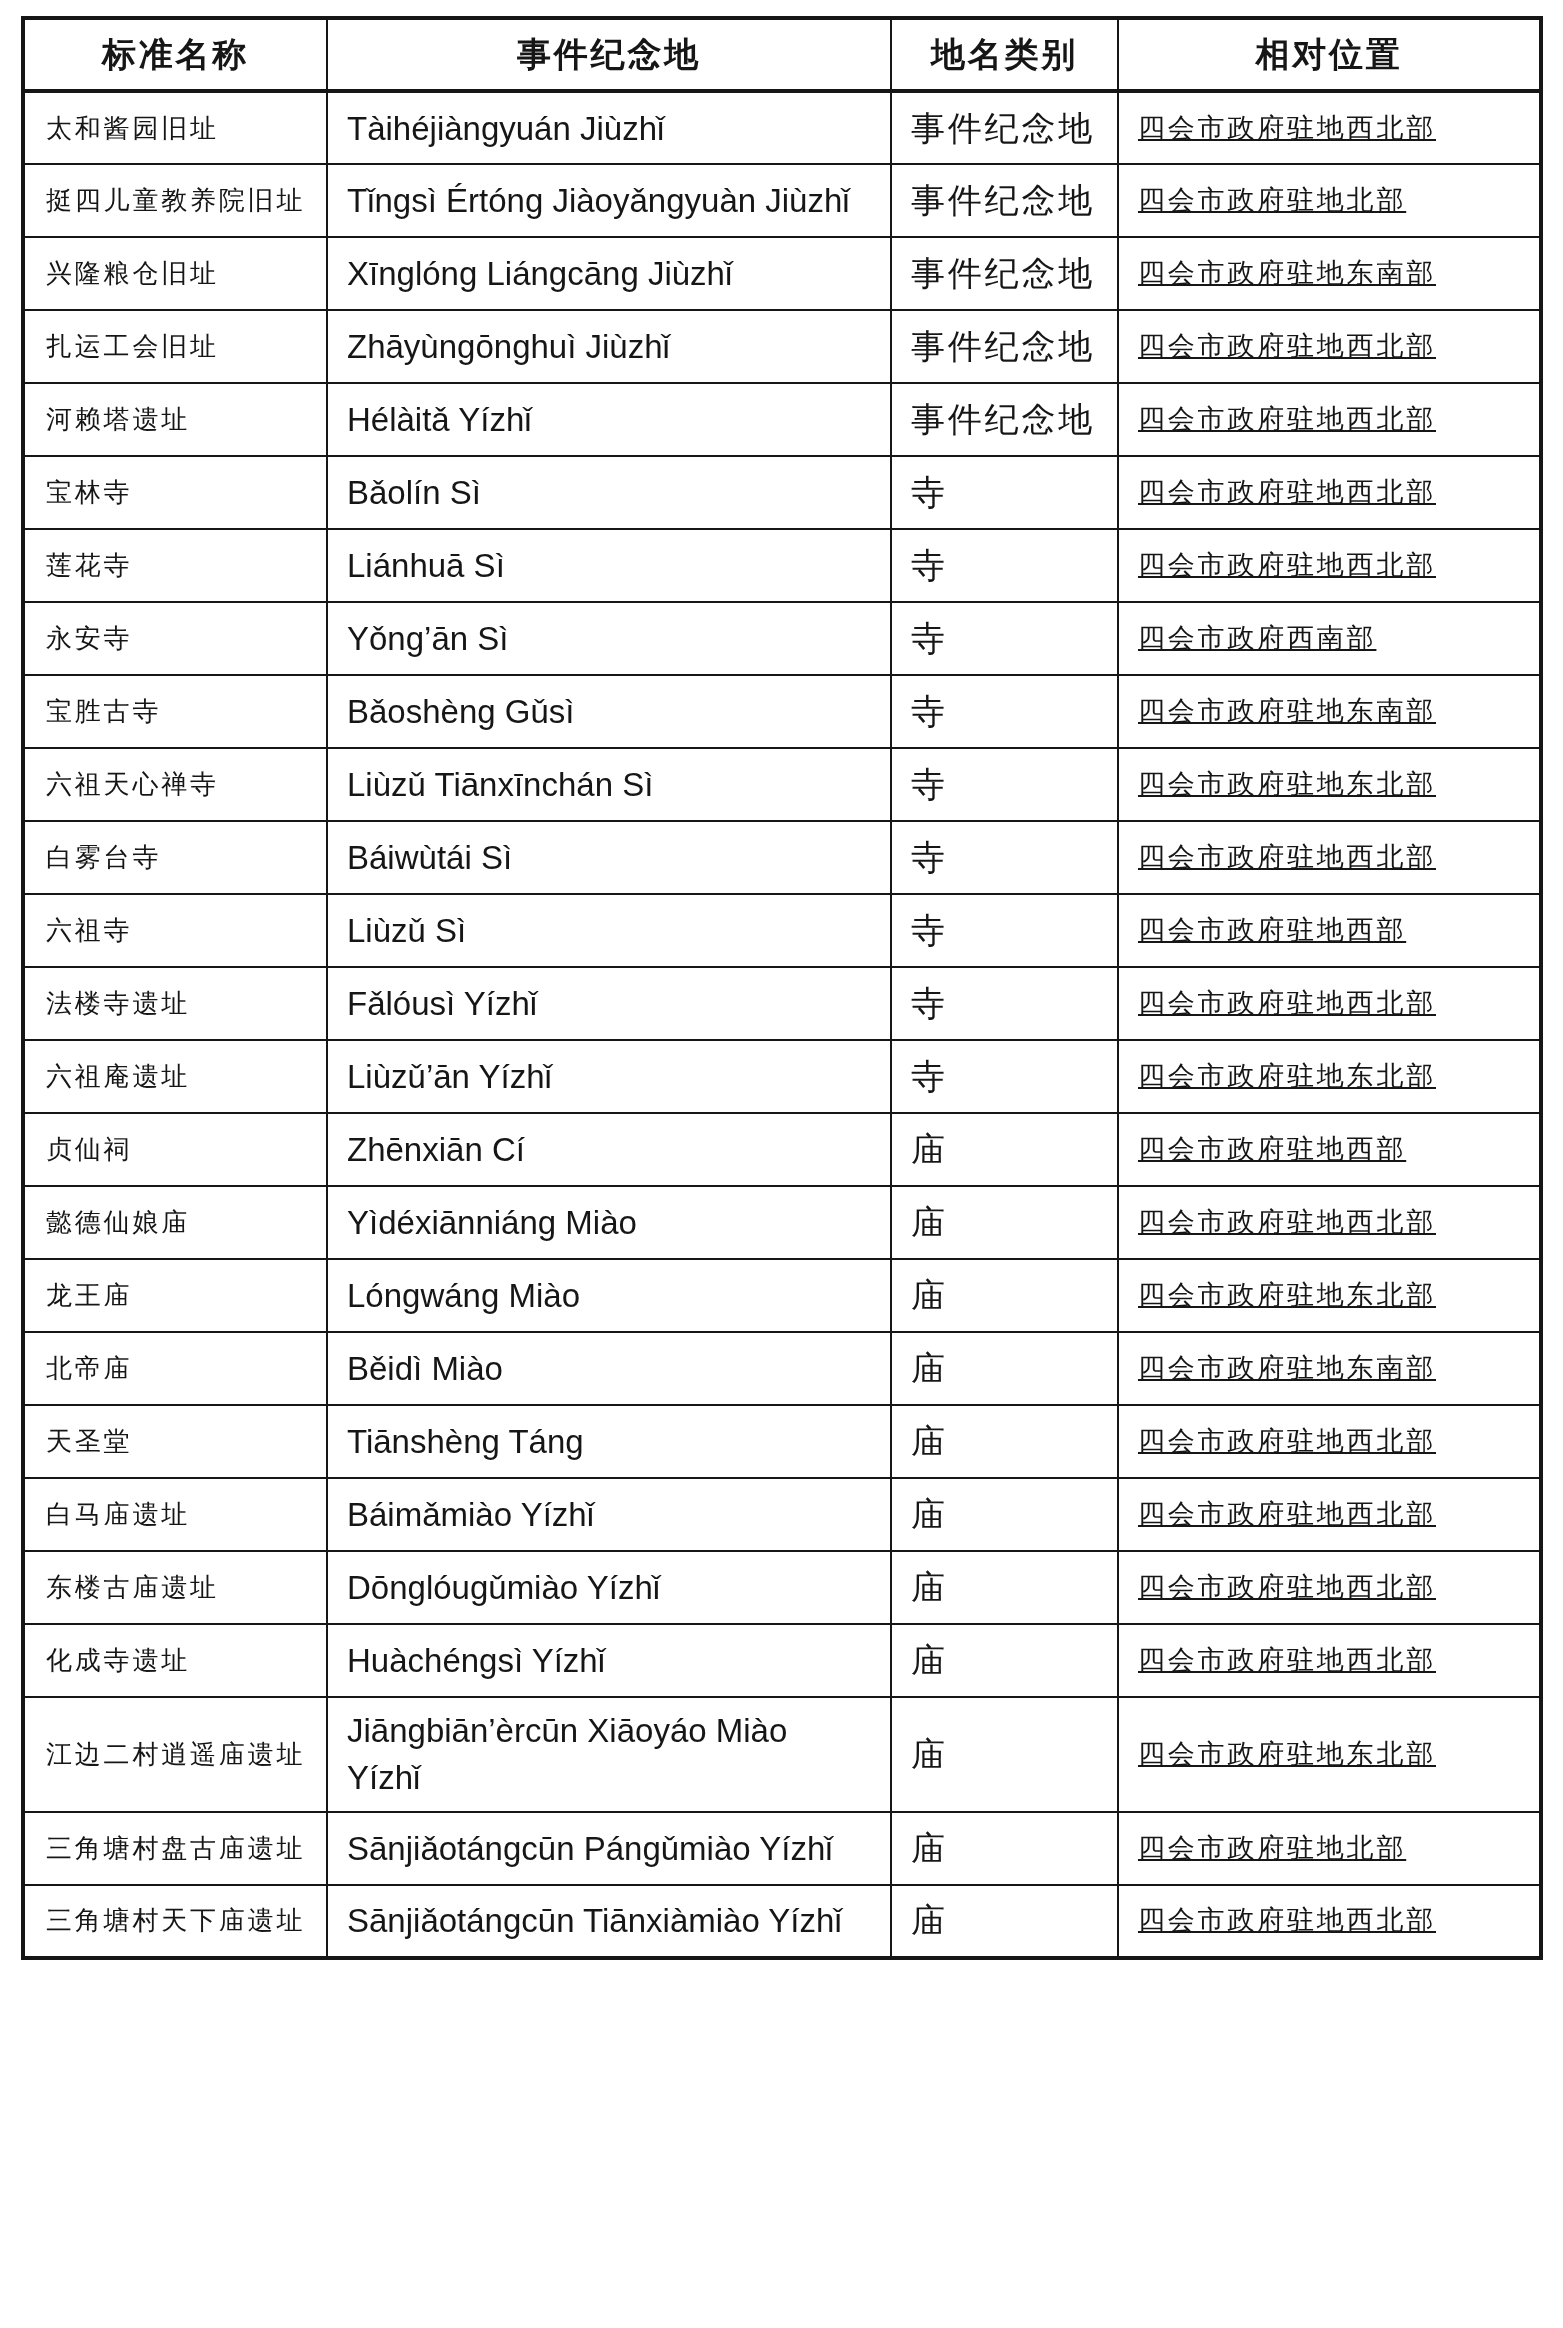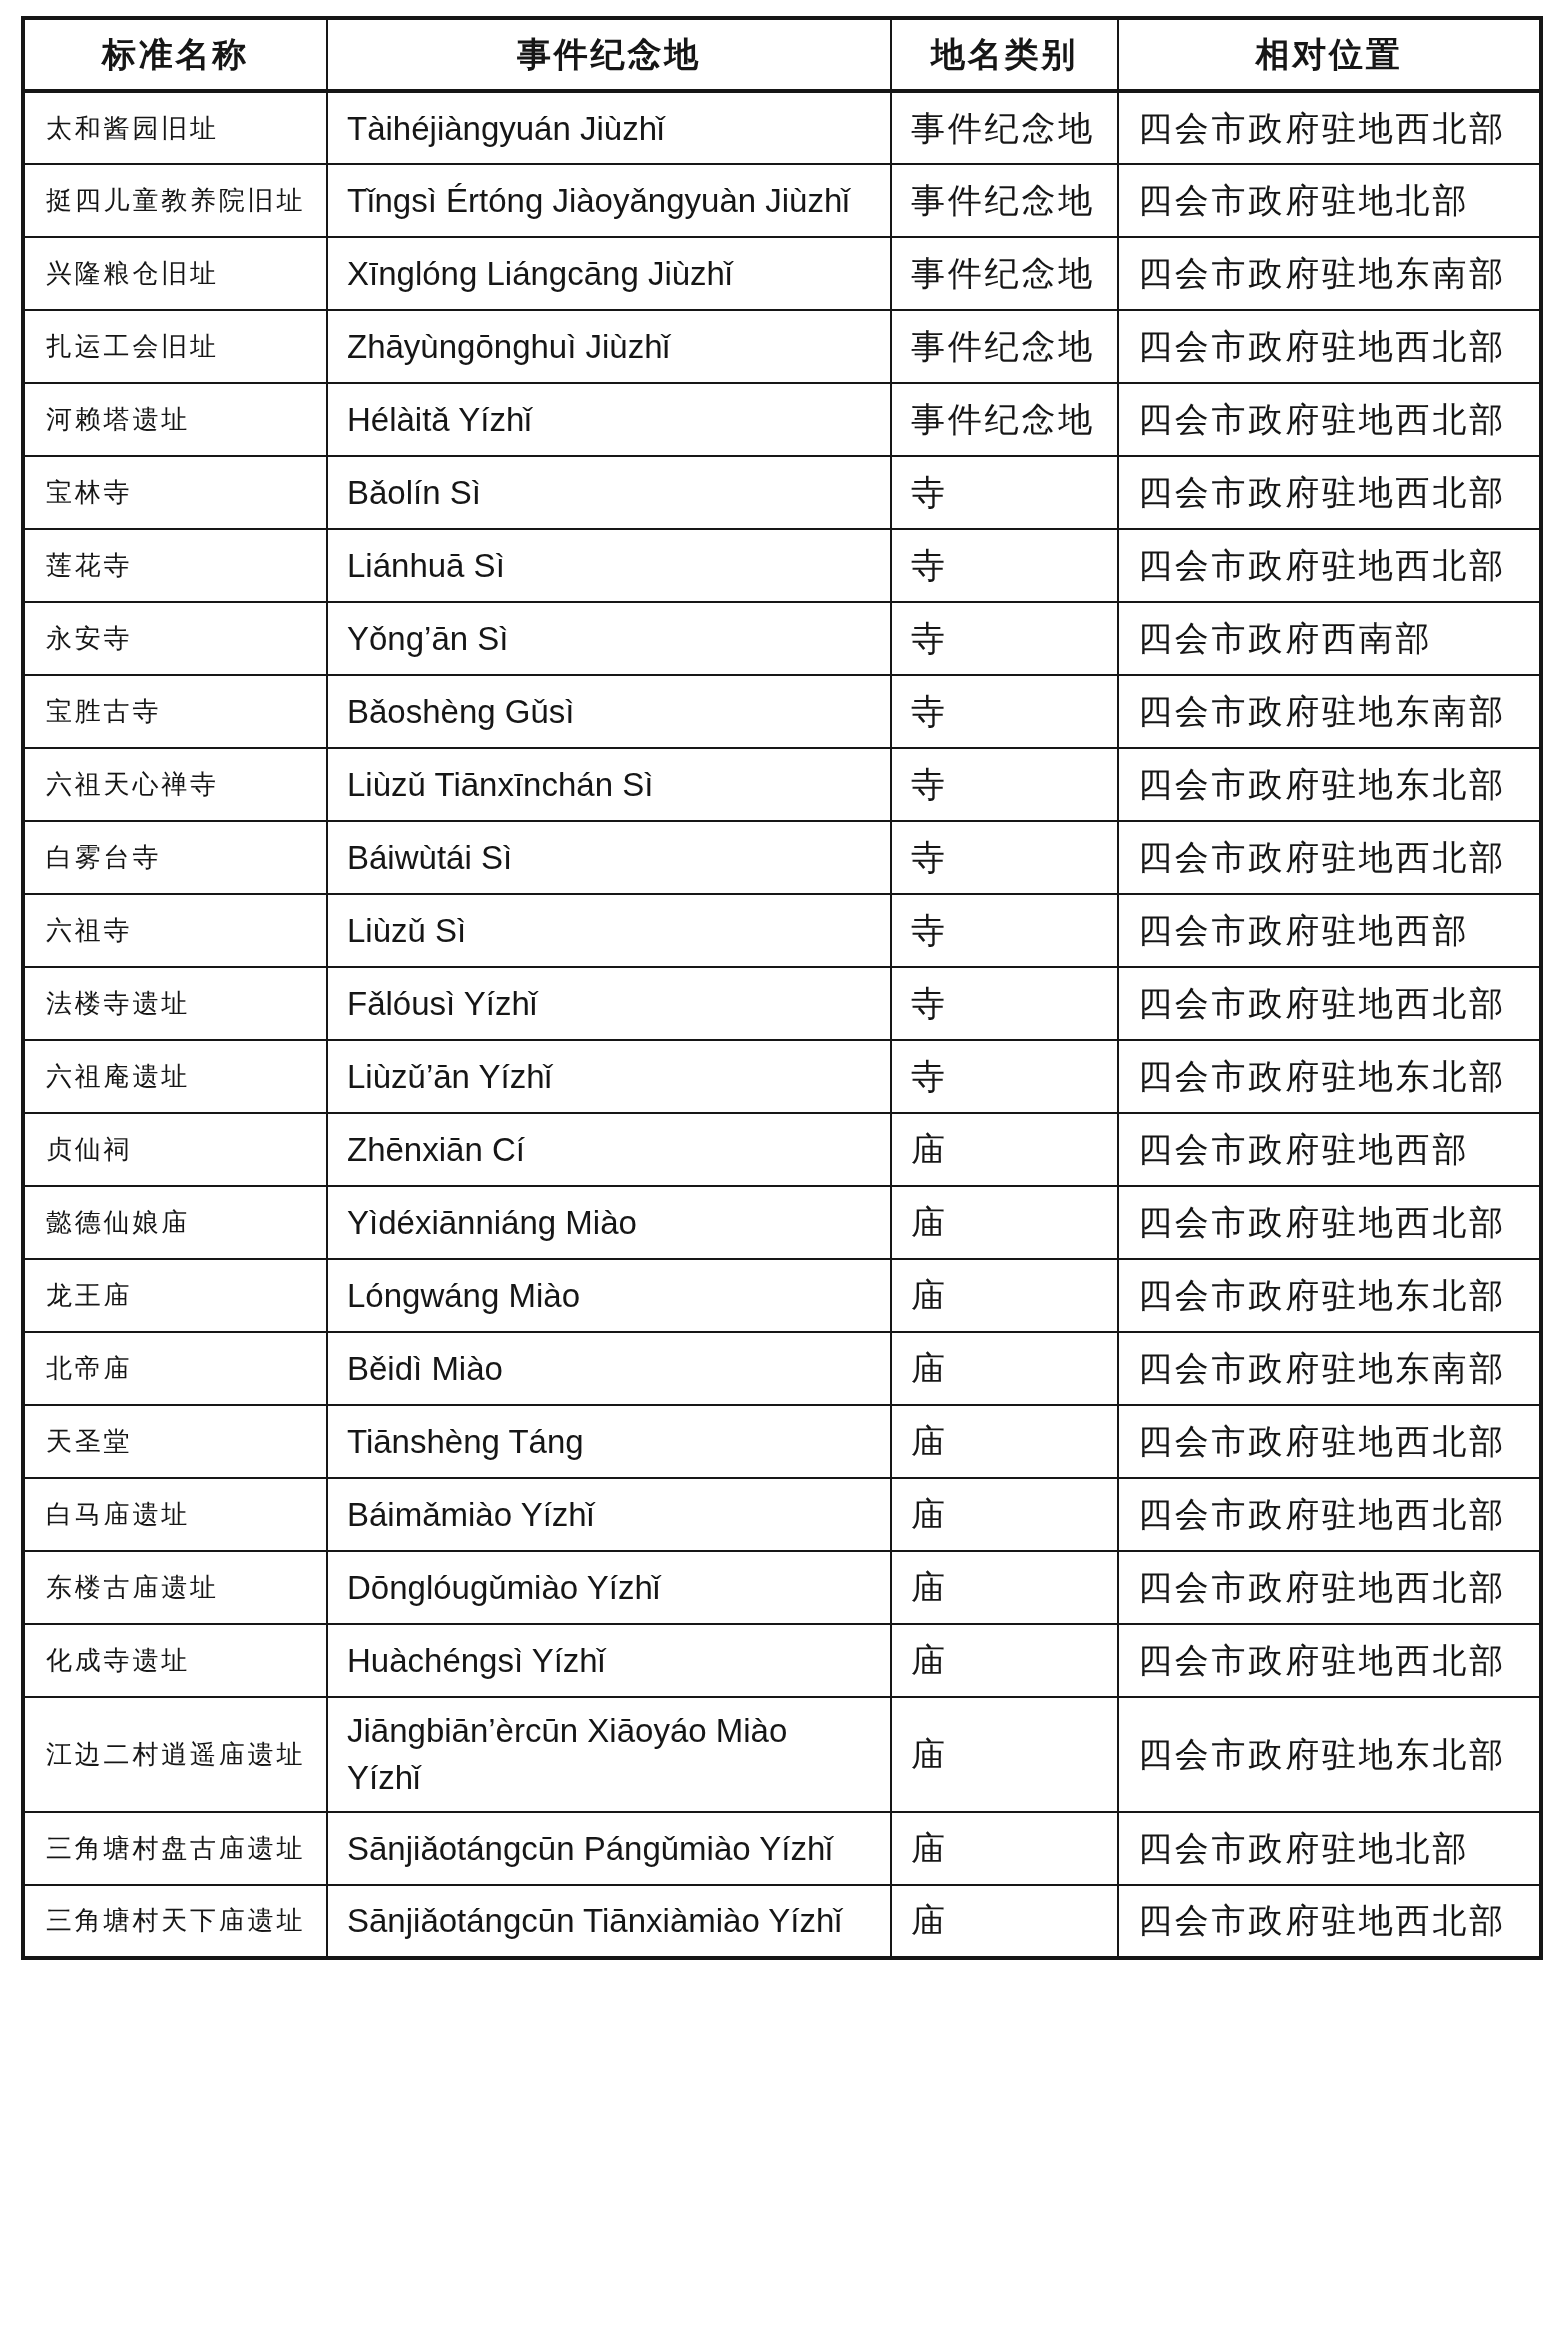--- a/index.html
+++ b/index.html
@@ -64,23 +64,24 @@
     margin-left: 20px;
   }
   td.col-category {
     font-family: "Liberation Serif", serif;
     font-size: 34px;
     letter-spacing: 2.8px;
     padding-left: 19px;
   }
   td.col-position {
     font-family: "Liberation Serif", serif;
-    font-size: 34px;
+    font-size: 27px;
     letter-spacing: 2.8px;
     padding-left: 19px;
+    text-decoration: underline;
   }
 </style>
 </head>
 <body>
 
 <table class="doc-table">
   <colgroup>
     <col class="c-name">
     <col class="c-pinyin">
     <col class="c-category">

